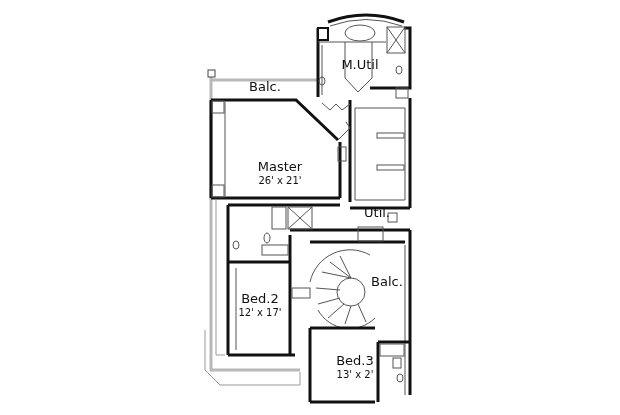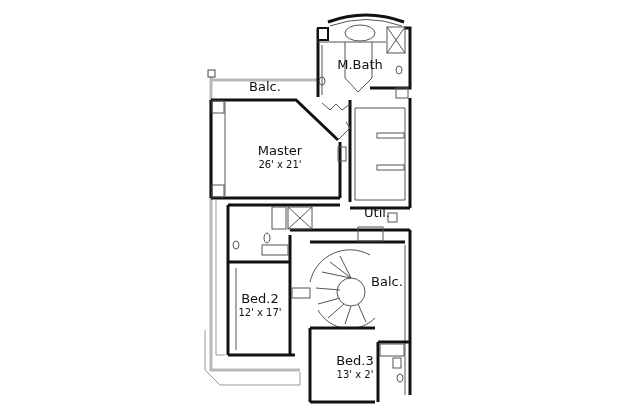--- a/index.html
+++ b/index.html
@@ -120,26 +120,26 @@
     <line x1="378" y1="342" x2="410" y2="342"></line>
   </g>
   <g stroke="#555" stroke-width="1" fill="none">
     <rect x="380" y="344" width="24" height="12"></rect>
     <rect x="393" y="358" width="8" height="10"></rect>
     <ellipse cx="400" cy="378" rx="3" ry="4"></ellipse>
   </g>
 </svg>
 
 <div class="label" style="left:330px;top:58px;width:60px;">
-  <span class="room-name">M.Bath</span>
+  <span class="room-name">M.Util</span>
 </div>
 <div class="label" style="left:235px;top:80px;width:60px;">
   <span class="room-name">Balc.</span>
 </div>
-<div class="label" style="left:240px;top:144px;width:80px;">
+<div class="label" style="left:240px;top:160px;width:80px;">
   <span class="room-name">Master</span>
   <span class="room-dim">26' x 21'</span>
 </div>
 <div class="label" style="left:357px;top:206px;width:40px;">
   <span class="room-name">Util.</span>
 </div>
 <div class="label" style="left:362px;top:275px;width:50px;">
   <span class="room-name">Balc.</span>
 </div>
 <div class="label" style="left:225px;top:292px;width:70px;">

